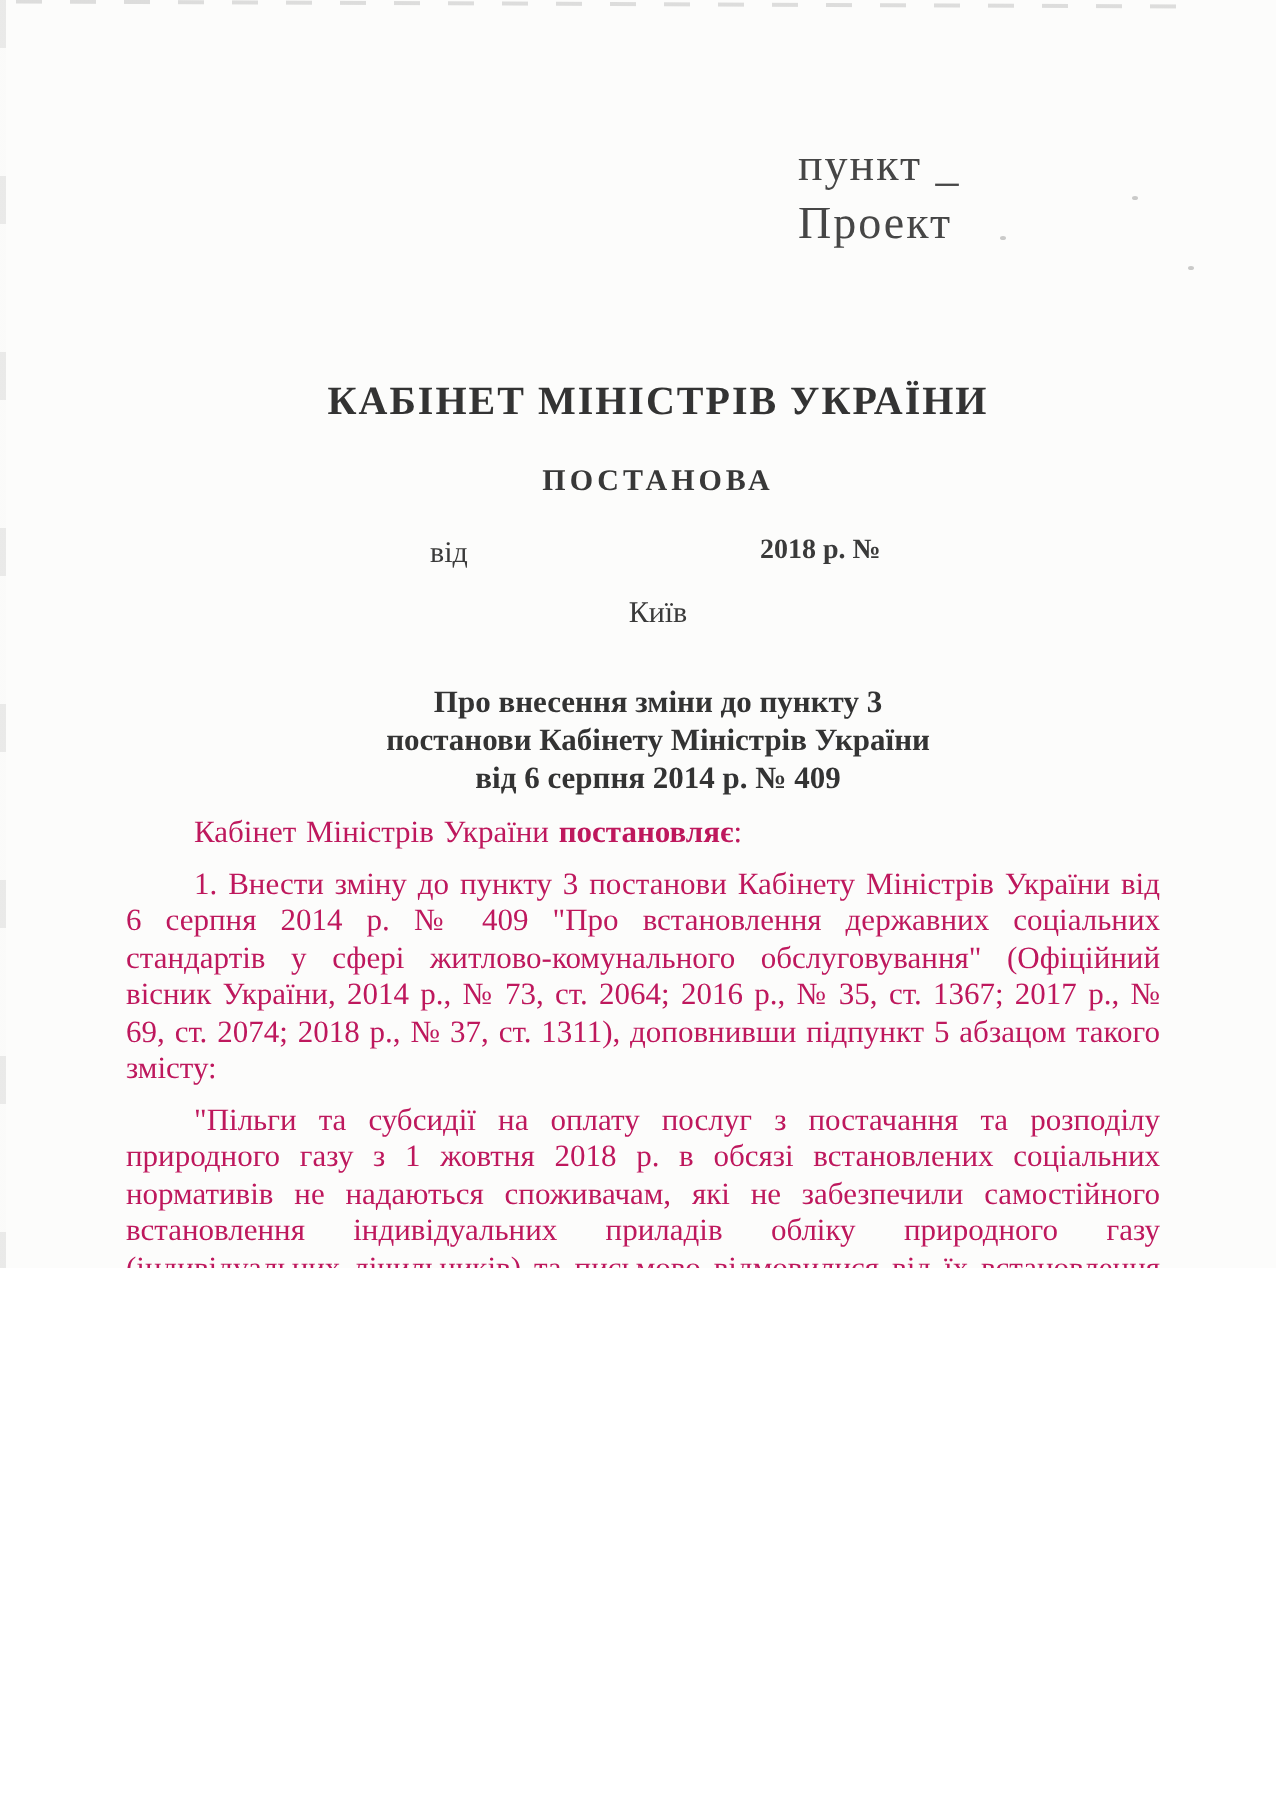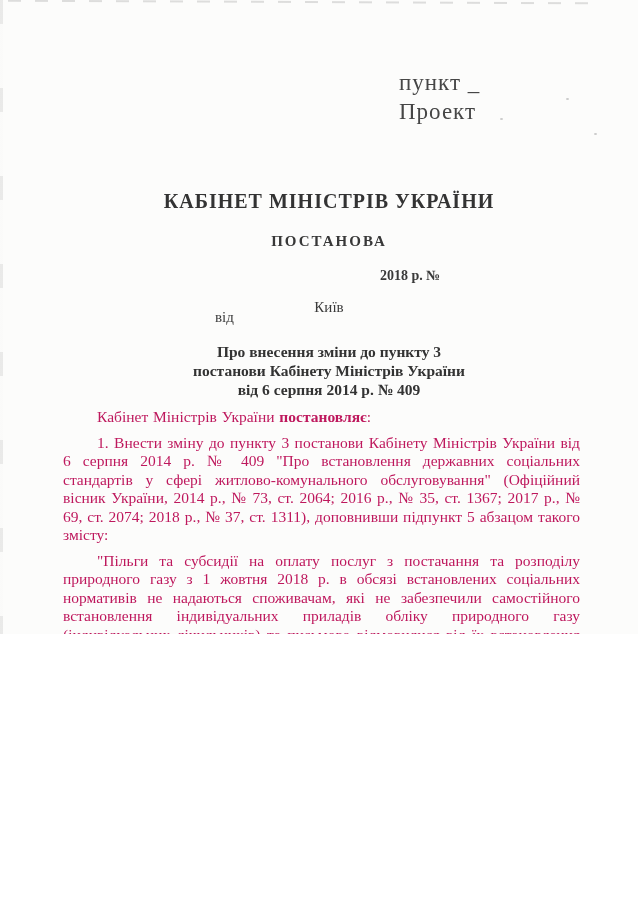--- a/index.html
+++ b/index.html
@@ -29,21 +29,21 @@
   .stamp .l2{font-size:23px;}
   
   .org{
     position:absolute;top:190px;left:10px;width:638px;text-align:center;
     font-weight:bold;font-size:20px;letter-spacing:1px;color:#333;
   }
   .doctype{
     position:absolute;top:233px;left:10px;width:638px;text-align:center;
     font-weight:bold;font-size:15px;letter-spacing:2px;color:#383838;
   }
-  .date-label{position:absolute;left:215px;top:269px;font-size:15px;margin-top:40px;}
+  .date-label{position:absolute;left:215px;top:269px;font-size:15px;}
   .date-value{position:absolute;left:380px;top:268px;font-size:14px;font-weight:bold;}
   .city{position:absolute;top:299px;left:10px;width:638px;text-align:center;font-size:15px;}
   .res-title{
     position:absolute;top:342px;left:10px;width:638px;text-align:center;
     font-weight:bold;font-size:15.5px;line-height:19px;color:#333;
   }
   
   .bodytext{
     position:absolute;left:63px;top:408px;width:517px;
     font-size:15.5px;line-height:18.5px;text-align:justify;color:#be185d;

